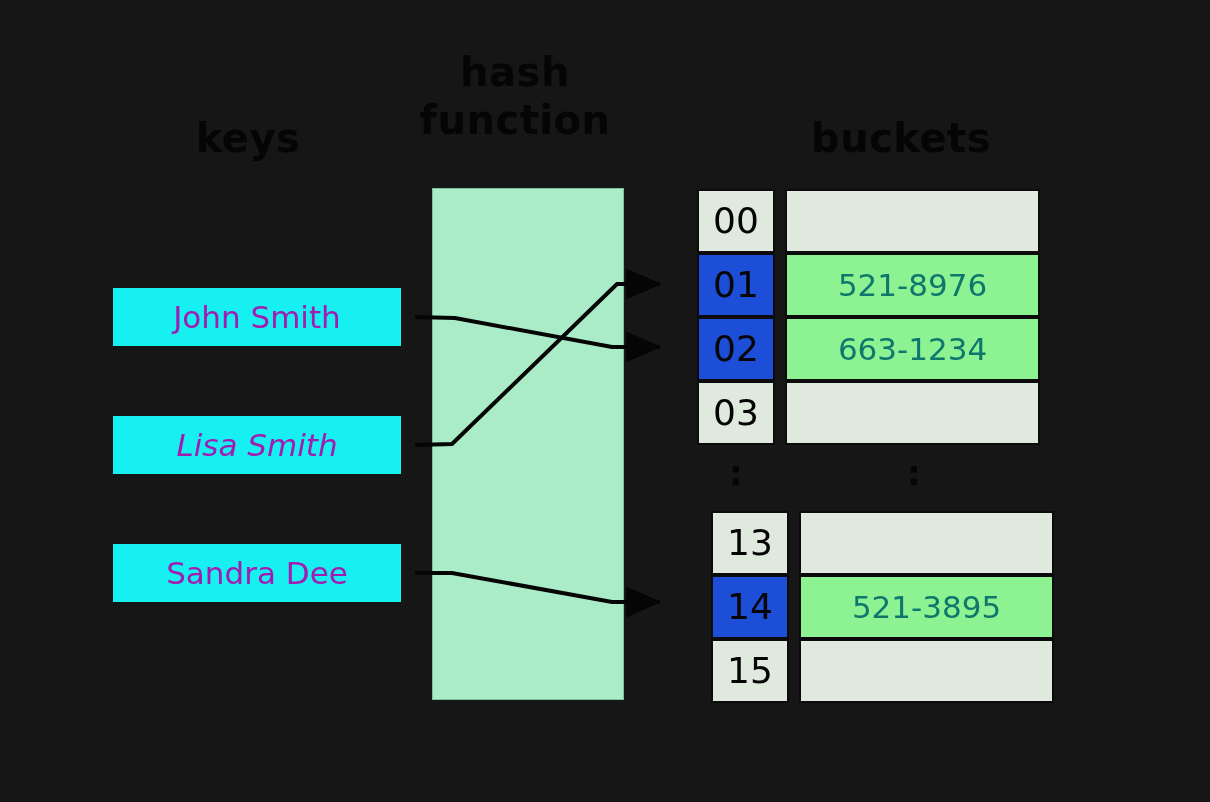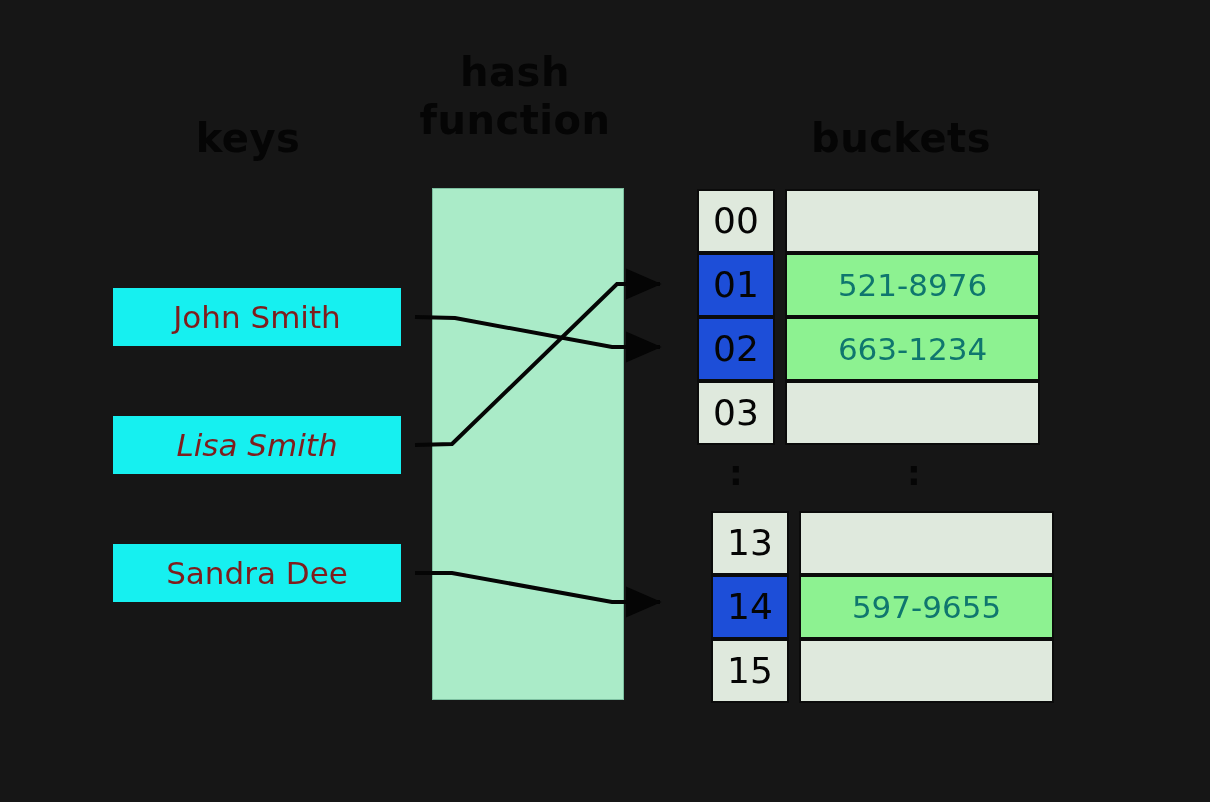--- a/index.html
+++ b/index.html
@@ -36,21 +36,21 @@
   
   .key-box {
     position: absolute;
     left: 113px;
     width: 288px;
     height: 58px;
     background: #16f0f0;
     display: flex;
     align-items: center;
     justify-content: center;
-    color: #7f1d1d;
+    color: #a21caf;
     font-size: 31px;
     line-height: 34px;
     white-space: pre;
     user-select: none;
   }
   #key-0 { top: 288px; }
   #key-1 { top: 416px; font-style: italic; }
   #key-2 { top: 544px; }
 
   
@@ -180,21 +180,21 @@
 
   <div class="bucket-group" id="bucket-group-bottom">
 
     <div class="bucket-row">
       <div class="bucket-index idx-plain">13</div>
       <div class="bucket-value cell-empty"></div>
     </div>
 
     <div class="bucket-row">
       <div class="bucket-index idx-active">14</div>
-      <div class="bucket-value cell-filled">597-9655</div>
+      <div class="bucket-value cell-filled">521-3895</div>
     </div>
 
     <div class="bucket-row">
       <div class="bucket-index idx-plain">15</div>
       <div class="bucket-value cell-empty"></div>
     </div>
   </div>
 
   <svg id="connectors" viewBox="0 0 1210 802">
     <defs>

